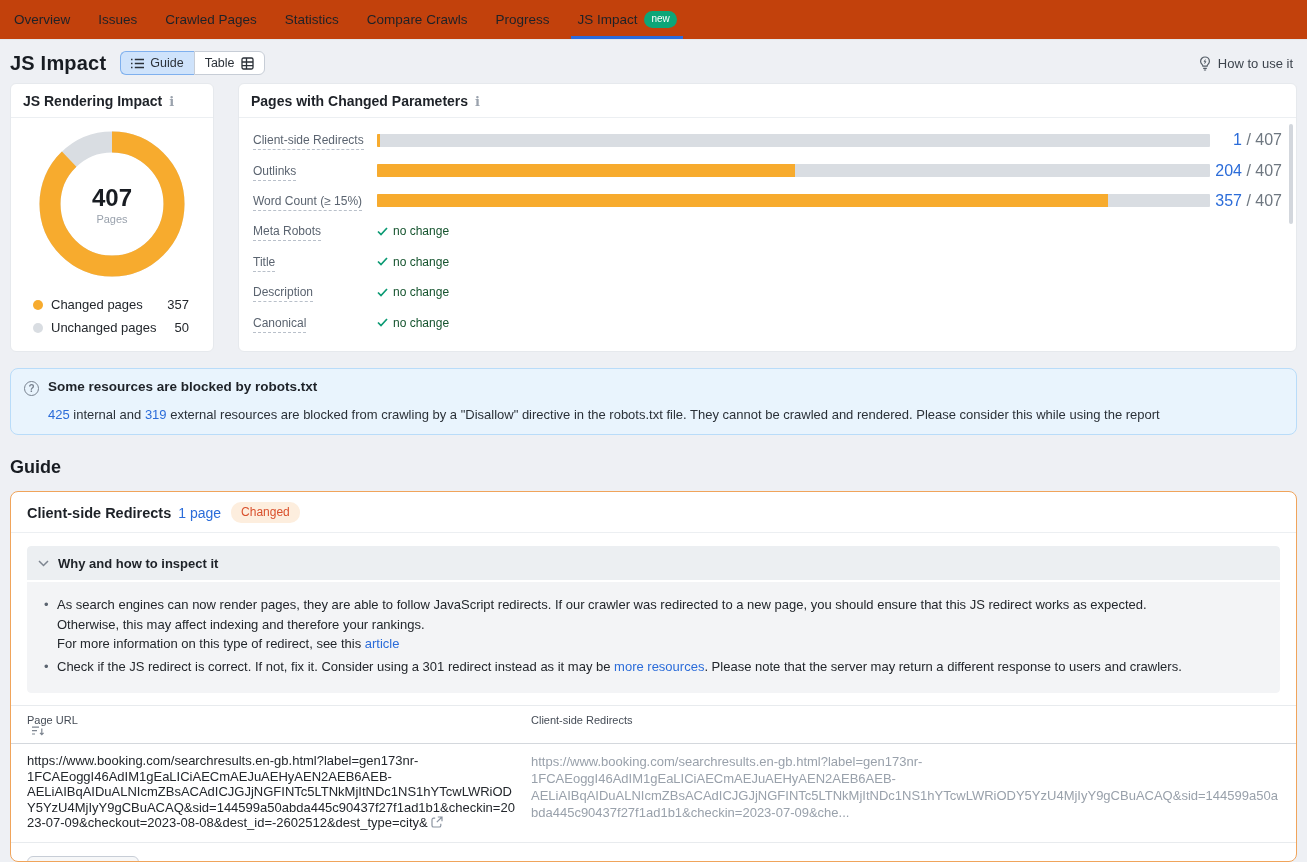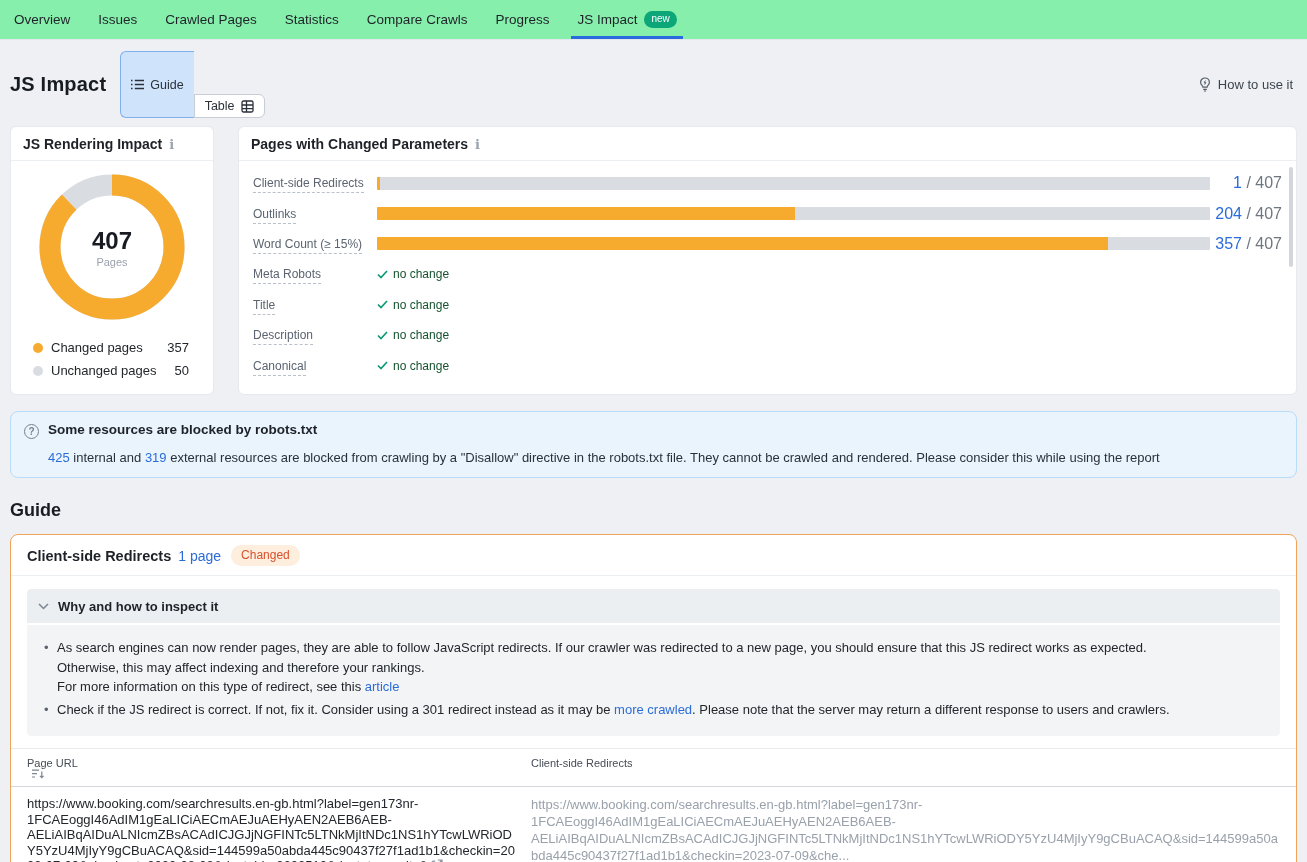--- a/index.html
+++ b/index.html
@@ -1,38 +1,38 @@
 <!DOCTYPE html>
 <html><head>
 <meta charset="utf-8">
 <style>
   * { margin:0; padding:0; box-sizing:border-box; }
   html,body { width:1307px; height:862px; overflow:hidden; background:#eef0f4;
     font-family:"Liberation Sans","DejaVu Sans",sans-serif; color:#23272c; }
   a { text-decoration:none; cursor:pointer; }
 
   
-  .topnav { background:#86efac; height:40px; display:flex; align-items:stretch;
+  .topnav { background:#c2410c; height:40px; display:flex; align-items:stretch;
     gap:28px; padding:0 14px; border-bottom:1px solid #e4e7eb; }
   .nav-item { font-size:13.5px; color:#1e2228; display:flex; align-items:center; position:relative; }
   .nav-item.active { font-weight:400; }
   .nav-item.active::after { content:""; position:absolute; left:-6px; right:-6px; bottom:0;
     height:3px; background:#2a6ade; }
   .badge-new { background:#0ca678; color:#fff; font-size:10px; line-height:10px;
     padding:3px 7px 4px; border-radius:9px; margin-left:7px; }
 
   
   .pagehead { display:flex; align-items:center; padding:11px 14px 8px 10px; }
   .pagehead h1 { font-size:20px; font-weight:700; color:#181c22; letter-spacing:.2px; }
   .viewtoggle { display:flex; margin-left:14px; }
   .tgl { display:flex; align-items:center; gap:6px; font-size:12.5px; color:#2b3138;
     border:1px solid #c7cdd6; background:#fff; padding:4px 10px; cursor:pointer; }
   .tgl.sel { background:#cfe3fb; border-color:#7fb0ee; }
   .tgl:first-child { border-radius:6px 0 0 6px; border-right-width:0; }
-  .tgl:last-child { border-radius:0 6px 6px 0;margin-top:43px; }
+  .tgl:last-child { border-radius:0 6px 6px 0; }
   .helplink { margin-left:auto; display:flex; align-items:center; gap:6px;
     font-size:13px; color:#3d444d; cursor:pointer; }
 
   .content { padding:0 10px; }
 
   
   .cards-row { display:flex; gap:24px; }
   .card { background:#fff; border:1px solid #e6e9ed; border-radius:6px; }
   .card-hd { display:flex; align-items:center; gap:7px; padding:9px 12px 8px;
     border-bottom:1px solid #eceff2; font-size:14px; font-weight:700; color:#1e2228; }
@@ -294,21 +294,21 @@
         <span class="t">Why and how to inspect it</span>
       </div>
       <div class="inspect-bd">
         <ul>
           <li>
             <span>As search engines can now render pages, they are able to follow JavaScript redirects. If our crawler was redirected to a new page, you should ensure that this JS redirect works as expected.</span><br>
             <span>Otherwise, this may affect indexing and therefore your rankings.</span><br>
             <span>For more information on this type of redirect, see this </span><a class="blue-link">article</a>
           </li>
           <li>
-            <span>Check if the JS redirect is correct. If not, fix it. Consider using a 301 redirect instead as it may be </span><a class="blue-link">more crawled</a><span>. Please note that the server may return a different response to users and crawlers.</span>
+            <span>Check if the JS redirect is correct. If not, fix it. Consider using a 301 redirect instead as it may be </span><a class="blue-link">more resources</a><span>. Please note that the server may return a different response to users and crawlers.</span>
           </li>
         </ul>
       </div>
     </div>
 
     <div class="gtable-hd">
       <div class="gcol1">
         <span>Page URL</span>
         <svg class="sort-icon" width="12" height="10" viewBox="0 0 12 10">
           <path d="M0 1.2h7M0 4.6h5M0 8h3" stroke="#7d8590" stroke-width="1.2"></path>

